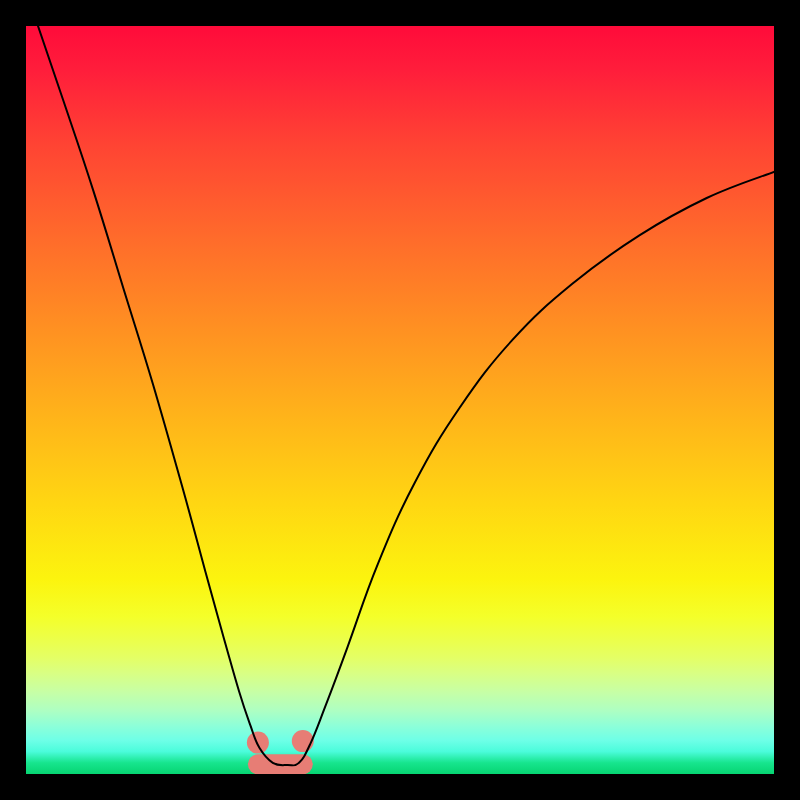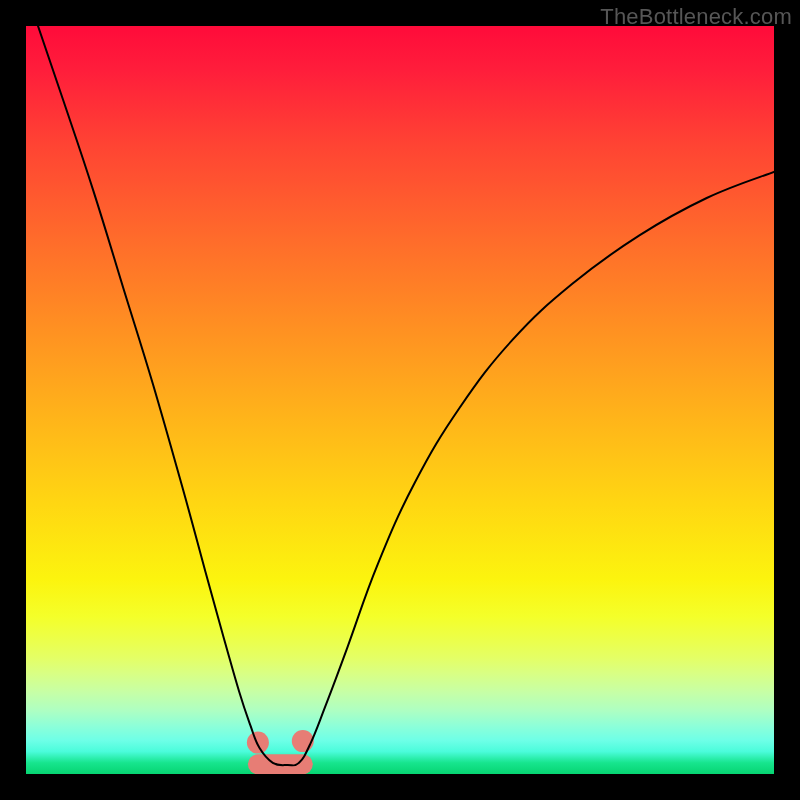--- a/index.html
+++ b/index.html
@@ -72,21 +72,20 @@
     stroke-linecap: round;
   }
   .curve circle.dot {
     fill: #e77d75;
   }
 </style>
 </head>
 <body>
 
 <div class="frame">
-  <div class="watermark">TheBottleneck.com</div>
   <div class="plot">
     <div class="gradient"></div>
     <svg class="curve" viewBox="0 0 748 748" preserveAspectRatio="none">
       <path class="highlight" d="M 231.9 738.3 L 276.8 738.3"></path>
       <circle class="dot" r="11" cx="231.9" cy="716.6"></circle>
       <circle class="dot" r="11" cx="276.8" cy="715.1"></circle>
       <path class="main" d="M 12.0 0.0 C 17.1 15.0, 26.3 41.9, 37.4 74.8 C 48.5 107.7, 55.4 127.2, 67.3 164.6 C 79.3 202.0, 85.3 222.9, 97.2 261.8 C 109.2 300.7, 115.2 318.6, 127.2 359.0 C 139.1 399.4, 146.6 426.4, 157.1 463.8 C 167.6 501.2, 171.3 516.1, 179.5 546.0 C 187.7 576.0, 191.5 589.4, 198.2 613.4 C 205.0 637.3, 207.9 648.5, 213.2 665.7 C 218.4 682.9, 220.4 688.2, 224.4 699.4 C 228.4 710.6, 228.9 714.3, 233.4 721.8 C 237.9 729.3, 241.2 733.3, 246.8 736.8 C 252.5 740.2, 256.6 739.0, 261.8 739.0 C 267.0 739.0, 268.5 741.0, 273.0 736.8 C 277.5 732.6, 279.0 729.3, 284.2 718.1 C 289.5 706.9, 291.7 700.1, 299.2 680.7 C 306.7 661.2, 311.2 649.3, 321.6 620.8 C 332.1 592.4, 338.1 571.5, 351.6 538.6 C 365.0 505.6, 372.5 487.7, 389.0 456.3 C 405.4 424.9, 414.4 409.9, 433.8 381.5 C 453.3 353.1, 463.8 338.8, 486.2 314.2 C 508.6 289.5, 520.6 279.0, 546.0 258.1 C 571.5 237.1, 586.4 226.6, 613.4 209.4 C 640.3 192.2, 653.8 184.8, 680.7 172.0 C 707.6 159.3, 734.5 151.1, 748.0 145.9"></path>
     </svg>
   </div>
 </div>

